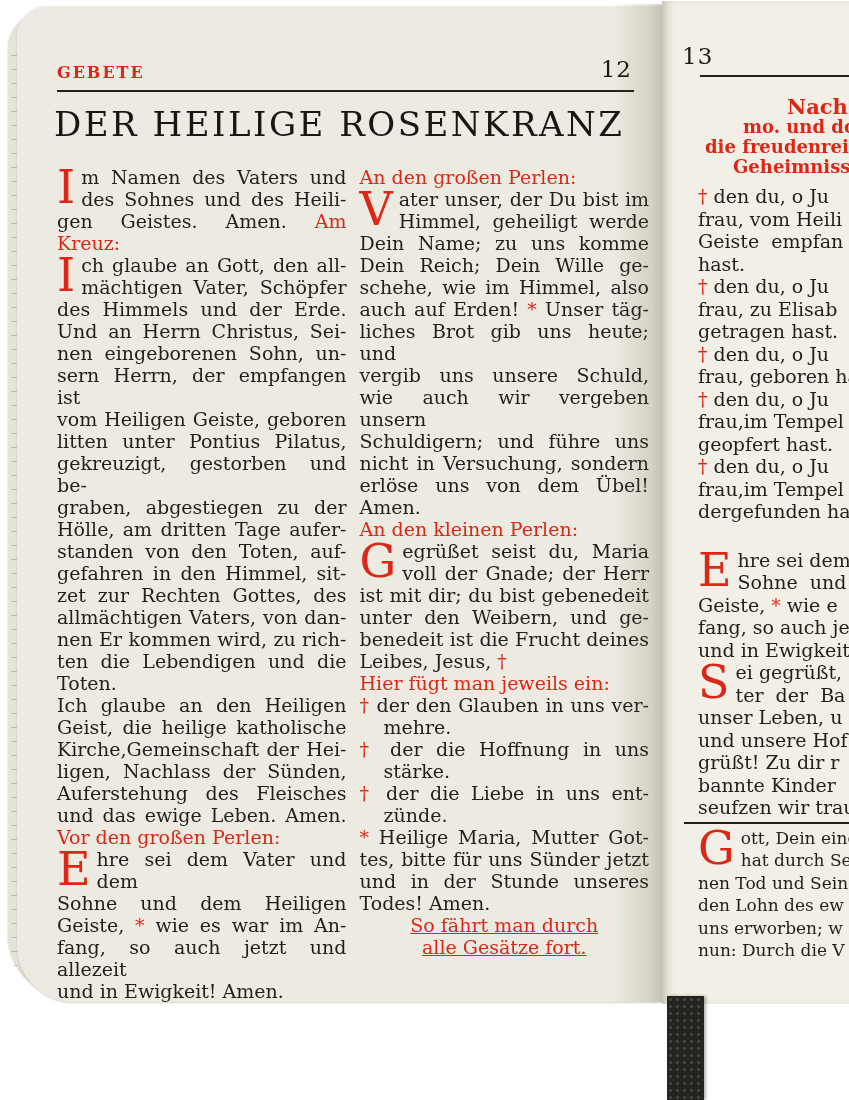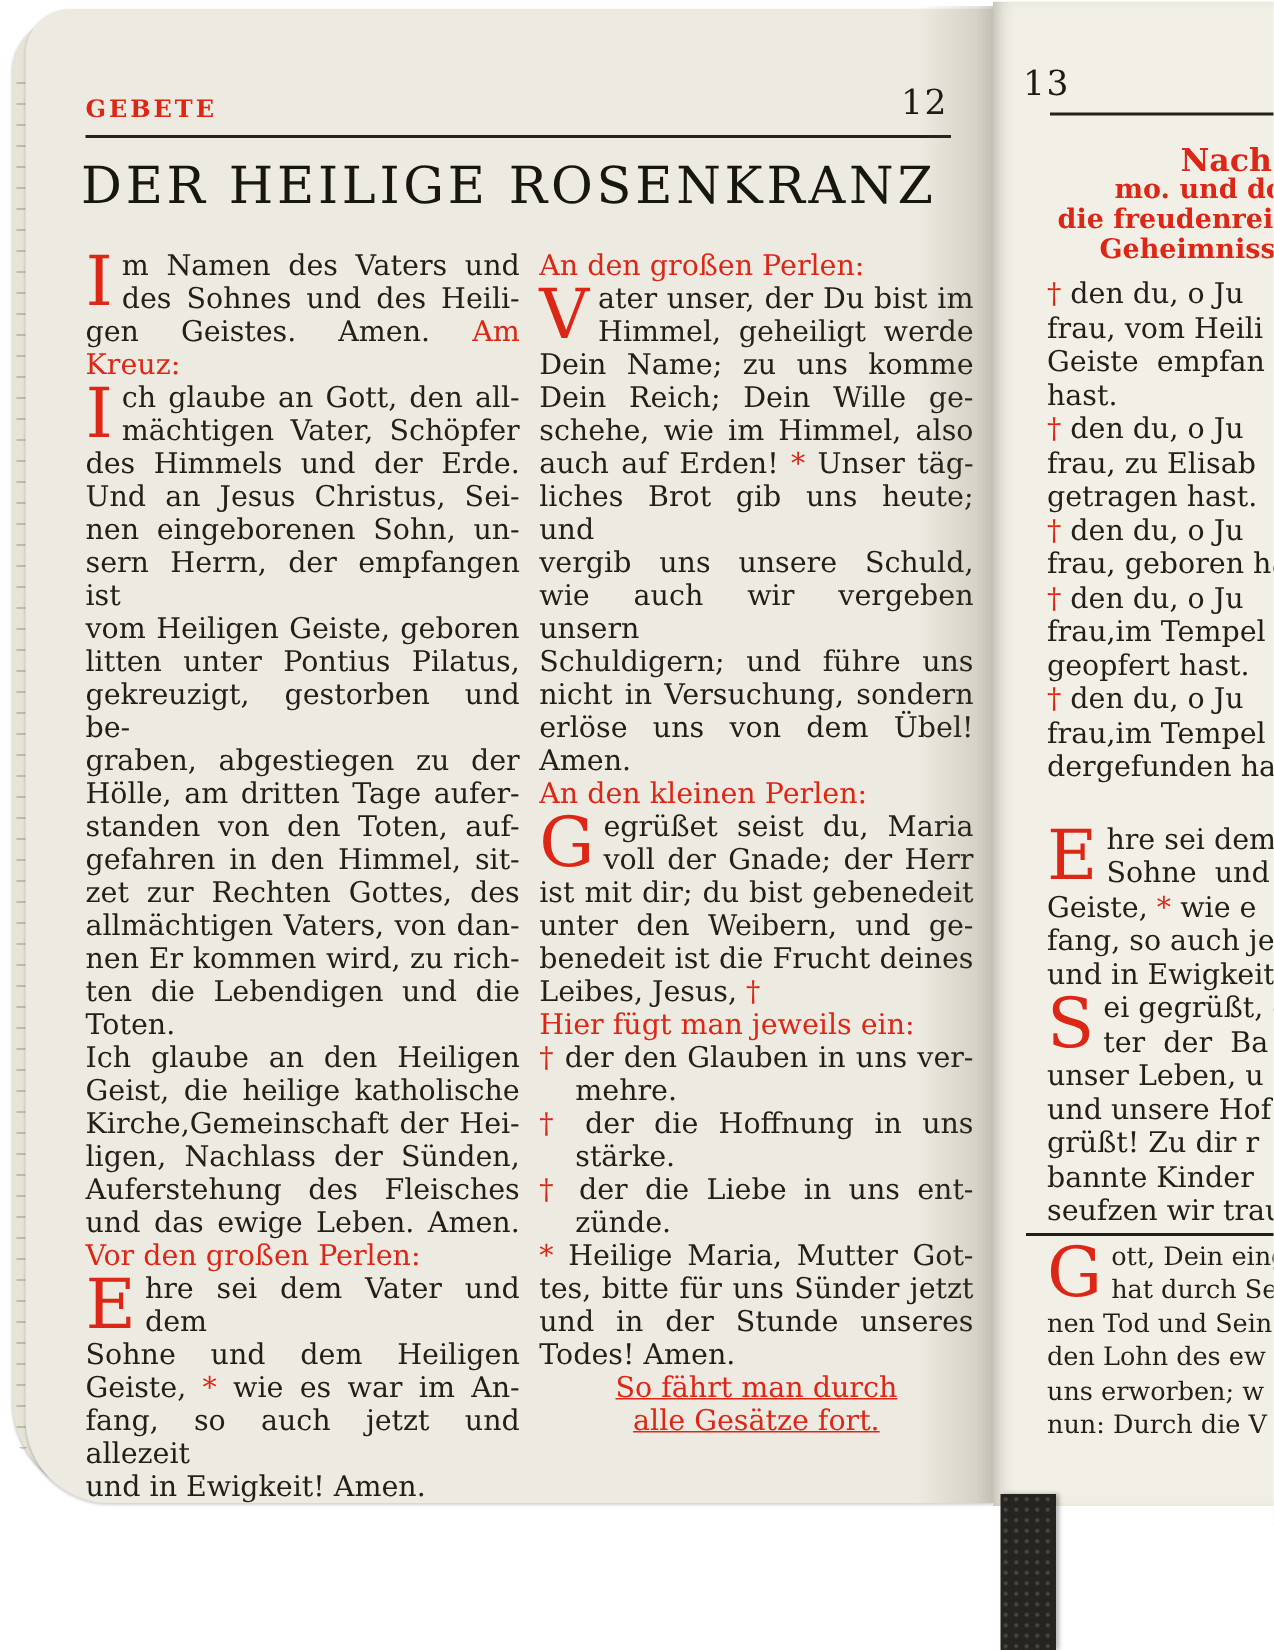--- a/index.html
+++ b/index.html
@@ -89,21 +89,21 @@
             <span class="dropcap">I</span>
             <div class="line">m Namen des Vaters und</div>
             <div class="line">des Sohnes und des Heili-</div>
             <div class="line">gen Geistes. Amen. <span class="red">Am Kreuz:</span></div>
           </div>
           <div class="para-block">
             <span class="dropcap">I</span>
             <div class="line">ch glaube an Gott, den all-</div>
             <div class="line">mächtigen Vater, Schöpfer</div>
             <div class="line">des Himmels und der Erde.</div>
-            <div class="line">Und an Jesus Christus, Sei-</div>
+            <div class="line">Und an Herrn Christus, Sei-</div>
             <div class="line">nen eingeborenen Sohn, un-</div>
             <div class="line">sern Herrn, der empfangen ist</div>
             <div class="line">vom Heiligen Geiste, geboren</div>
             <div class="line">litten unter Pontius Pilatus,</div>
             <div class="line">gekreuzigt, gestorben und be-</div>
             <div class="line">graben, abgestiegen zu der</div>
             <div class="line">Hölle, am dritten Tage aufer-</div>
             <div class="line">standen von den Toten, auf-</div>
             <div class="line">gefahren in den Himmel, sit-</div>
             <div class="line">zet zur Rechten Gottes, des</div>

